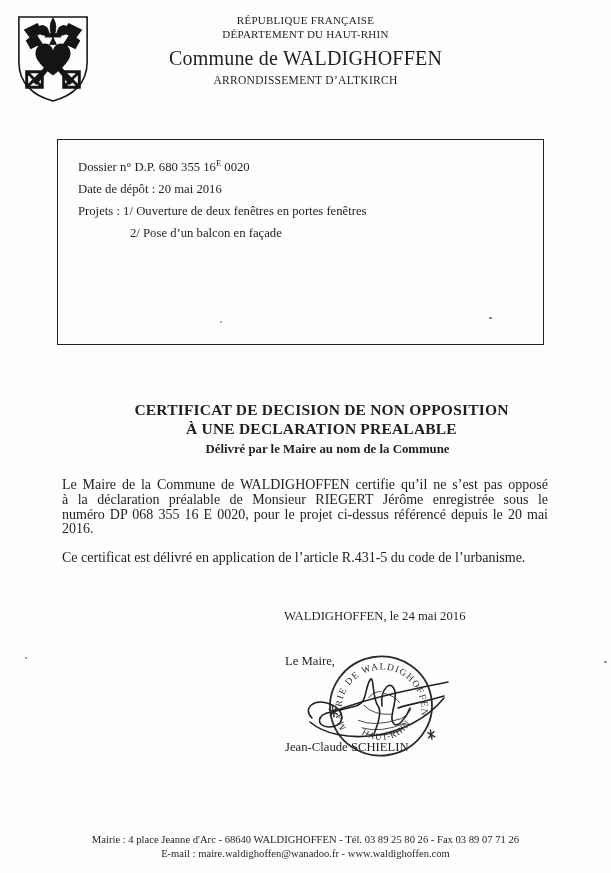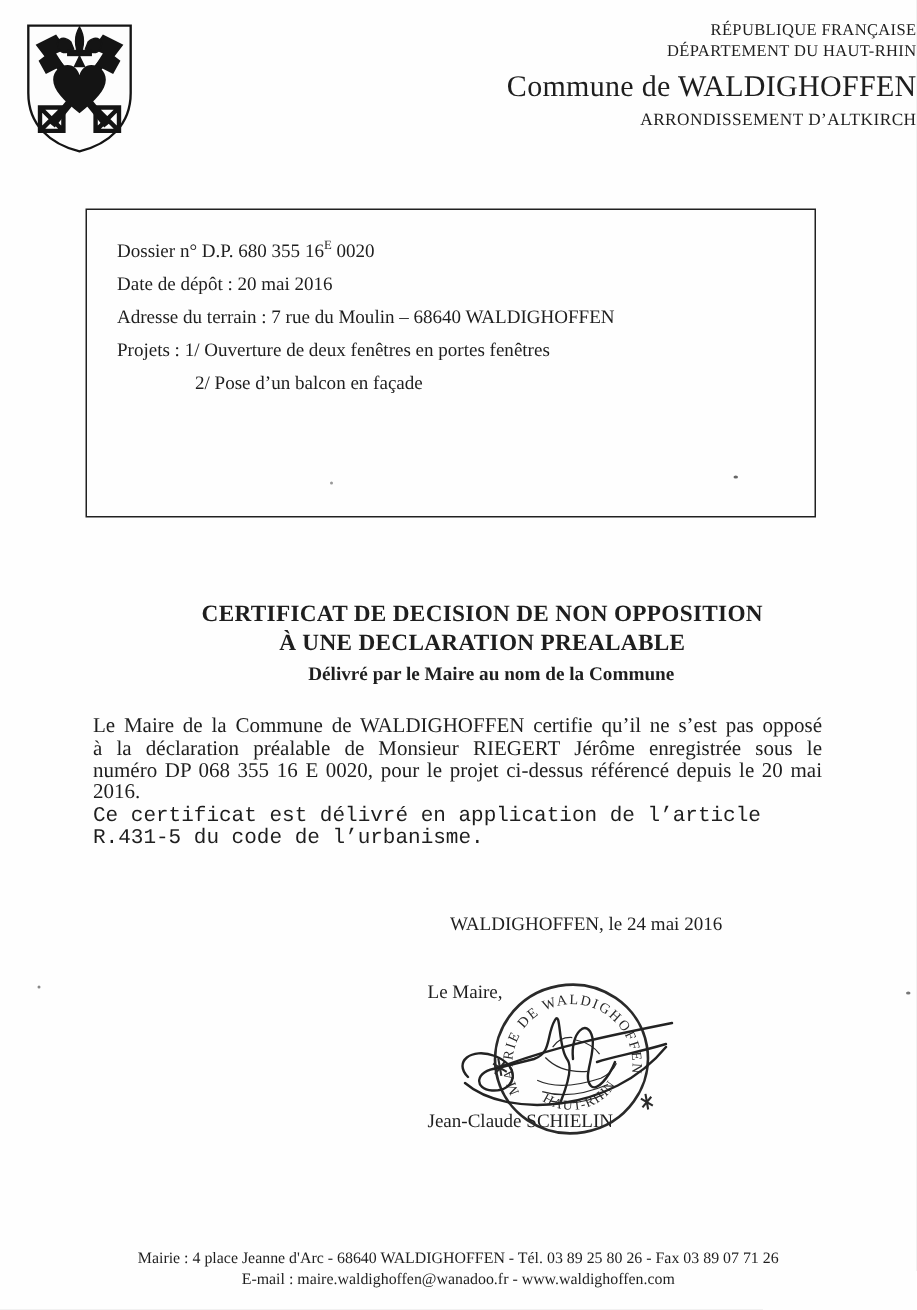--- a/index.html
+++ b/index.html
@@ -8,43 +8,43 @@
     position:relative;
     width:611px; height:873px;
     margin:0 auto;
     background:#fefefe;
     color:#1e1e1e;
     font-family:"Liberation Serif", serif;
     overflow:hidden;
   }
   
   .coat { position:absolute; left:14px; top:12px; width:78px; height:94px; }
-  .header-center { position:absolute; top:14px; left:0; width:100%; text-align:right; }
+  .header-center { position:absolute; top:14px; left:0; width:100%; text-align:center; }
   .h-small  { font-size:11px; letter-spacing:.25px; }
   .h-small2 { font-size:11px; letter-spacing:.25px; margin-top:2px; }
   .h-commune{ font-size:20px; margin-top:7px; letter-spacing:.2px; }
   .h-arr    { font-size:11.5px; margin-top:4px; letter-spacing:.3px; }
   
   .dossier-box {
     position:absolute; left:57px; top:139px; width:487px; height:206px;
     border:1.5px solid #212121; padding:12px 6px 0 20px;
   }
   .box-line { font-size:12.7px; line-height:22px; }
   .box-line sup { font-size:8.5px; vertical-align:super; }
   .indent2 { padding-left:52px; }
   
   .title-block { position:absolute; top:400px; left:0; width:100%; text-align:center; font-weight:bold; }
   .t-main { font-size:15.5px; line-height:19px; letter-spacing:.2px;padding-left:32px; }
   .t-sub  { font-size:12.8px; line-height:18px; margin-top:2px;padding-left:44px; }
   
   .body-block { position:absolute; left:62px; top:478px; width:486px; font-size:14px; }
   .p-just { text-align:justify; line-height:14.8px; word-spacing:1.5px; }
-  .p-second { line-height:14.8px;font-family:Liberation Mono, monospace; }
+  .p-second { margin-top:14px; line-height:14.8px; }
   
-  .place-date { position:absolute; left:284px; top:609px; font-size:12.7px;margin-left:16px; }
+  .place-date { position:absolute; left:284px; top:609px; font-size:12.7px; }
   .le-maire   { position:absolute; left:285px; top:654px; font-size:12.7px; }
   .signer     { position:absolute; left:285px; top:740px; font-size:12.7px; }
   .stamp-svg  { position:absolute; left:298px; top:646px; width:158px; height:124px; pointer-events:none; }
   
   .footer { position:absolute; top:833px; left:0; width:100%; text-align:center; font-size:10.6px; line-height:14px; }
   
   .dot { position:absolute; background:#666; border-radius:50%; }
   .d1 { left:489px; top:317px; width:3px; height:2px; }
   .d2 { left:220px; top:321px; width:2px; height:2px; background:#999; }
   .d3 { left:25px;  top:657px; width:2px; height:2px; background:#888; }
@@ -84,21 +84,20 @@
   <div class="header-center">
     <div class="h-small">RÉPUBLIQUE FRANÇAISE</div>
     <div class="h-small2">DÉPARTEMENT DU HAUT-RHIN</div>
     <div class="h-commune">Commune de WALDIGHOFFEN</div>
     <div class="h-arr">ARRONDISSEMENT D’ALTKIRCH</div>
   </div>
 
   <div class="dossier-box">
     <div class="box-line"><span>Dossier n° D.P. 680 355 16</span><sup>E</sup><span> 0020</span></div>
     <div class="box-line">Date de dépôt : 20 mai 2016</div>
-    <div class="box-line">Adresse du terrain : 7 rue du Moulin  – 68640 WALDIGHOFFEN</div>
     <div class="box-line">Projets : 1/ Ouverture de deux fenêtres en portes fenêtres</div>
     <div class="box-line indent2">2/ Pose d’un balcon en façade</div>
   </div>
 
   <div class="title-block">
     <div class="t-main">CERTIFICAT DE DECISION DE NON OPPOSITION</div>
     <div class="t-main">À UNE DECLARATION PREALABLE</div>
     <div class="t-sub">Délivré par le Maire au nom de la Commune</div>
   </div>
 

